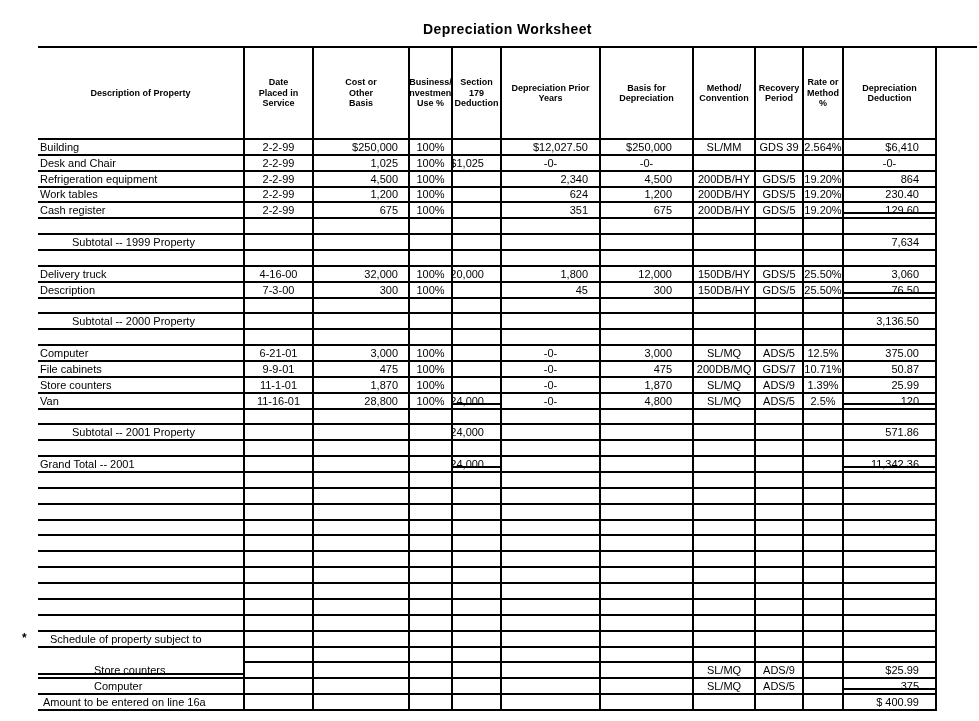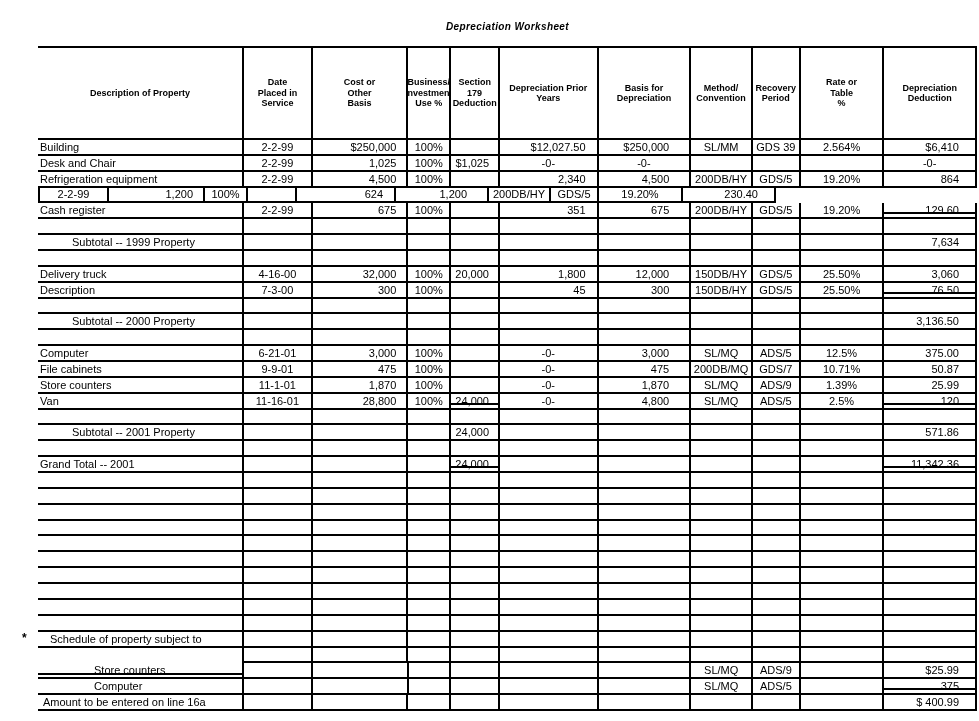--- a/index.html
+++ b/index.html
@@ -2,38 +2,38 @@
 <html><head>
 <meta charset="utf-8">
 <style>
   html,body{margin:0;padding:0;}
   body{
     width:979px;height:721px;background:#ffffff;color:#000;
     font-family:"Liberation Sans",sans-serif;position:relative;overflow:hidden;
   }
   .title{
     position:absolute;left:38px;width:939px;top:21px;text-align:center;
-    font-weight:bold;font-size:10px;letter-spacing:.4px;font-style:italic;
+    font-weight:bold;font-size:14px;letter-spacing:.4px;
   }
   #tbl{position:absolute;left:38px;top:46px;width:939px;border-top:2px solid #000;}
   .hrow{display:flex;height:92px;}
   .row{display:flex;height:15.86px;}
   .cell{box-sizing:border-box;border-bottom:2px solid #000;display:flex;overflow:hidden;position:relative;}
   .h{flex-direction:column;justify-content:center;align-items:center;text-align:center;
      font-weight:bold;font-size:9px;line-height:10.5px;}
   .b{align-items:flex-end;font-size:11px;line-height:12px;padding-bottom:1px;white-space:nowrap;}
   .c0{width:205px}.c1{width:69px}.c2{width:96px}.c3{width:43px}.c4{width:49px}
-  .c5{width:99px}.c6{width:93px}.c7{width:62px}.c8{width:48px}.c9{width:84px}.c10{width:95px}
+  .c5{width:99px}.c6{width:93px}.c7{width:62px}.c8{width:48px}.c9{width:40px}.c10{width:95px}
   .c1,.c2,.c3,.c4,.c5,.c6,.c7,.c8,.c9,.c10{border-left:2px solid #000;}
   .c10{border-right:2px solid #000;}
   .al{justify-content:flex-start;padding-left:2px;}
   .ac{justify-content:center;}
   .ar{justify-content:flex-end;}
   .b.c2.ar{padding-right:10px;}
-  .b.c4.ar{padding-right:9px;}
+  .b.c4.ar{padding-right:16px;}
   .b.c5.ar{padding-right:11px;}
   .b.c6.ar{padding-right:20px;}
   .b.c10.ar{padding-right:16px;}
   .zc{justify-content:center !important;padding-right:0 !important;}
   .dd::after{content:"";position:absolute;left:0;right:0;bottom:3px;height:2px;background:#000;}
   .ast{position:absolute;left:22px;top:631px;font-size:12px;font-weight:bold;}
 </style>
 </head>
 <body>
 
@@ -75,21 +75,21 @@
       <div class="cell h c7">
         <div>Method/</div>
         <div>Convention</div>
       </div>
       <div class="cell h c8">
         <div>Recovery</div>
         <div>Period</div>
       </div>
       <div class="cell h c9">
         <div>Rate or</div>
-        <div>Table</div>
+        <div>Method</div>
         <div>%</div>
       </div>
       <div class="cell h c10">
         <div>Depreciation</div>
         <div>Deduction</div>
       </div>
     </div>
     <div class="row">
       <div class="cell b c0 al">Building</div>
       <div class="cell b c1 ac">2-2-99</div>
@@ -123,20 +123,21 @@
       <div class="cell b c3 ac">100%</div>
       <div class="cell b c4 ar"></div>
       <div class="cell b c5 ar">2,340</div>
       <div class="cell b c6 ar">4,500</div>
       <div class="cell b c7 ac">200DB/HY</div>
       <div class="cell b c8 ac">GDS/5</div>
       <div class="cell b c9 ac">19.20%</div>
       <div class="cell b c10 ar">864</div>
     </div>
     <div class="row">
+      <div class="cell b c0 al">Work tables</div>
       <div class="cell b c1 ac">2-2-99</div>
       <div class="cell b c2 ar">1,200</div>
       <div class="cell b c3 ac">100%</div>
       <div class="cell b c4 ar"></div>
       <div class="cell b c5 ar">624</div>
       <div class="cell b c6 ar">1,200</div>
       <div class="cell b c7 ac">200DB/HY</div>
       <div class="cell b c8 ac">GDS/5</div>
       <div class="cell b c9 ac">19.20%</div>
       <div class="cell b c10 ar">230.40</div>

